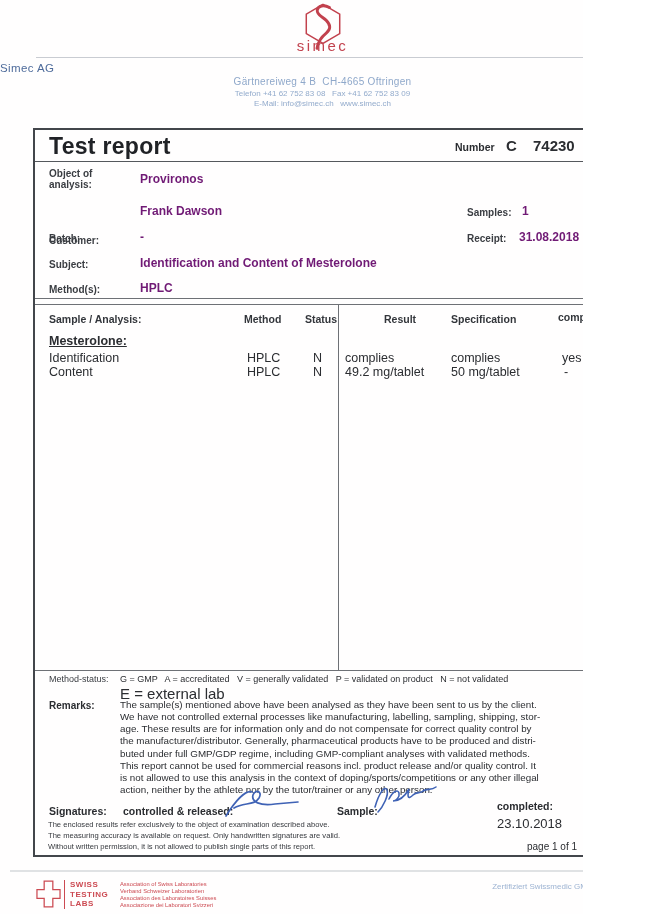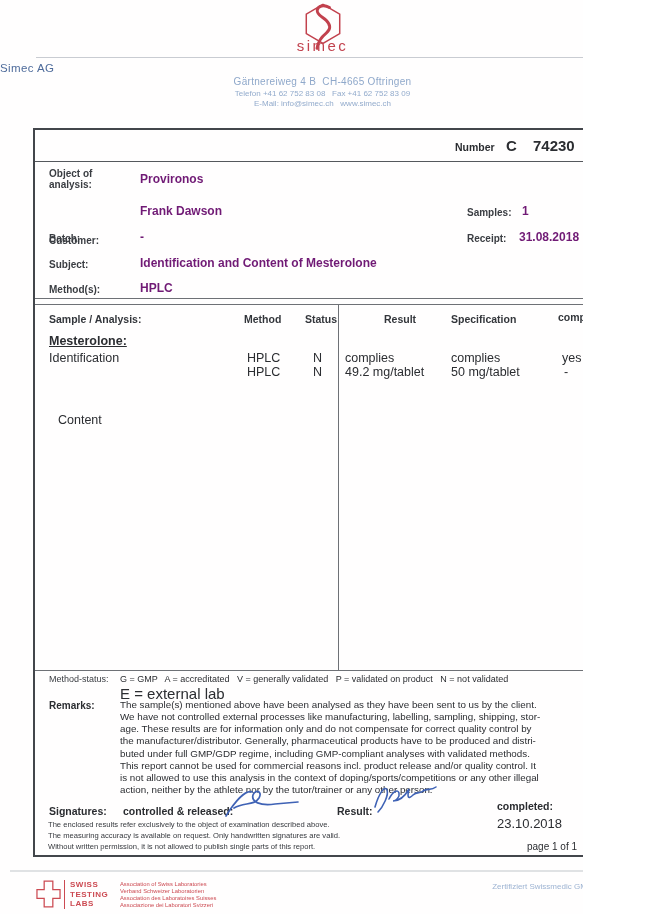--- a/index.html
+++ b/index.html
@@ -76,20 +76,21 @@
   <div class="abs head-rule"></div>
 
   <div class="abs co-name">Simec AG</div>
   <div class="abs co-addr pre">Gärtnereiweg 4 B  CH-4665 Oftringen</div>
   <div class="abs co-tel pre">Telefon +41 62 752 83 08   Fax +41 62 752 83 09</div>
   <div class="abs co-mail pre">E-Mail: info@simec.ch   www.simec.ch</div>
 
   <div class="abs report-box">
 
     <div class="abs title-row">
+      <span class="abs rpt-title">Test report</span>
       <span class="abs num-label">Number</span>
       <span class="abs num-series">C</span>
       <span class="abs num-value">74230</span>
     </div>
 
     <div class="abs fields">
       <span class="abs flabel pre" style="left:14px;top:6px;line-height:11px;">Object of
 analysis:</span>
       <span class="abs fvalue" style="left:105px;top:10px;">Provironos</span>
 
@@ -125,21 +126,21 @@
       <div class="abs" style="left:0;top:46px;width:100%;height:15px;">
         <span class="abs td" style="left:14px;">Identification</span>
         <span class="abs td" style="left:212px;">HPLC</span>
         <span class="abs td" style="left:278px;">N</span>
         <span class="abs td" style="left:310px;">complies</span>
         <span class="abs td" style="left:416px;">complies</span>
         <span class="abs td" style="left:527px;">yes</span>
       </div>
 
       <div class="abs" style="left:0;top:60px;width:100%;height:15px;">
-        <span class="abs td" style="left:23px;margin-top:48px;">Content</span>
+        <span class="abs td" style="left:14px;">Content</span>
         <span class="abs td" style="left:212px;">HPLC</span>
         <span class="abs td" style="left:278px;">N</span>
         <span class="abs td" style="left:310px;">49.2 mg/tablet</span>
         <span class="abs td" style="left:416px;">50 mg/tablet</span>
         <span class="abs td" style="left:529px;">-</span>
       </div>
     </div>
 
     <div class="abs bottom-area">
       <span class="abs ms-label">Method-status:</span>
@@ -151,21 +152,21 @@
 We have not controlled external processes like manufacturing, labelling, sampling, shipping, stor-
 age. These results are for information only and do not compensate for correct quality control by
 the manufacturer/distributor. Generally, pharmaceutical products have to be produced and distri-
 buted under full GMP/GDP regime, including GMP-compliant analyses with validated methods.
 This report cannot be used for commercial reasons incl. product release and/or quality control. It
 is not allowed to use this analysis in the context of doping/sports/competitions or any other illegal
 action, neither by the athlete nor by the tutor/trainer or any other person.</div>
 
       <span class="abs sig-label">Signatures:</span>
       <span class="abs sig-ctrl">controlled &amp; released:</span>
-      <span class="abs sig-staff">Result:</span>
+      <span class="abs sig-staff">Sample:</span>
 
       <div class="abs sig1">
         <svg width="110" height="34" viewBox="0 0 110 34">
           <path d="M6,30 C16,14 26,4 32,6 M14,22 C24,16 34,20 39,12 C43,5 35,3 33,9 C31,16 40,20 55,18 L78,16" fill="none" stroke="#3f62b5" stroke-width="1.7" stroke-linecap="round"></path>
         </svg>
       </div>
       <div class="abs sig2">
         <svg width="90" height="36" viewBox="0 0 90 36">
           <path d="M10,26 C14,12 20,4 22,9 C24,14 18,26 13,31 M24,18 C28,10 33,8 34,12 C35,16 31,20 28,20 C34,20 40,15 44,8 C42,16 43,19 48,14 C52,10 55,13 58,10 C62,7 66,10 71,6" fill="none" stroke="#3f62b5" stroke-width="1.6" stroke-linecap="round"></path>
         </svg>

